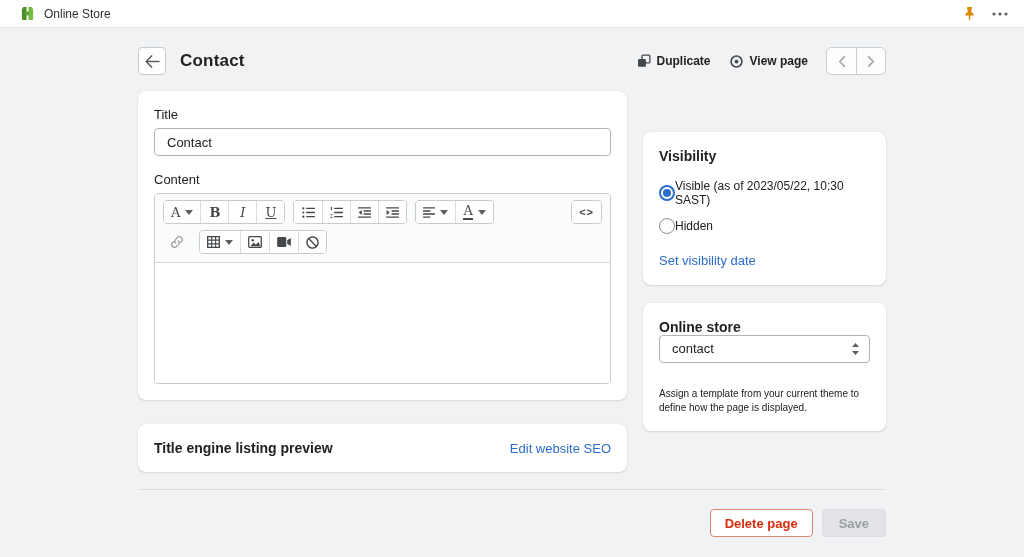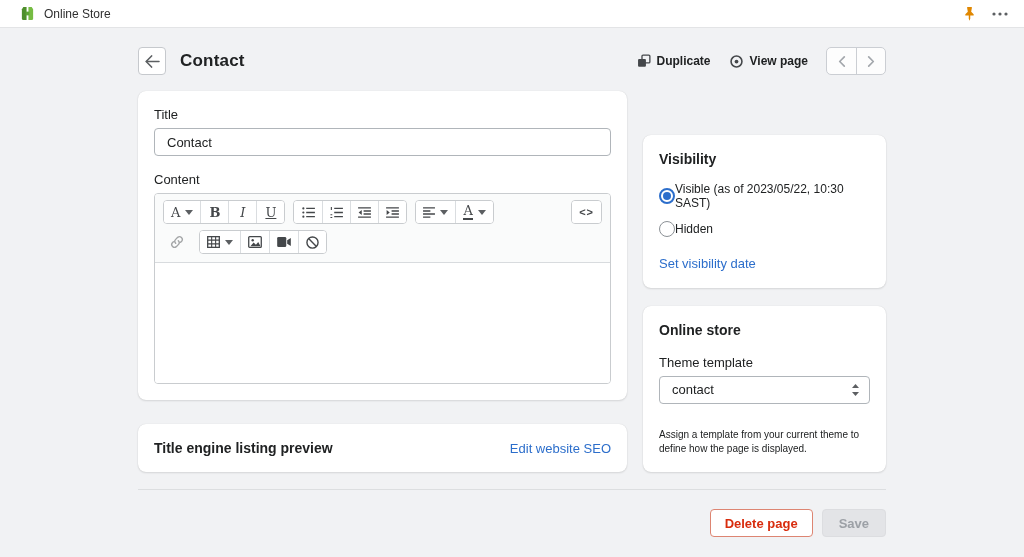--- a/index.html
+++ b/index.html
@@ -21,21 +21,21 @@
               display:flex; align-items:center; justify-content:center; cursor:pointer; }
   .page-title { font-size:17px; font-weight:700; color:#202223; margin-left:14px; letter-spacing:.2px; }
   .header-actions { margin-left:auto; display:flex; align-items:center; gap:18px; }
   .action-btn { display:flex; align-items:center; gap:6px; font-size:12px; font-weight:600; color:#202223;
                 background:none; border:none; cursor:pointer; font-family:inherit; }
   .pager { display:flex; border:1px solid #cbced3; border-radius:5px; background:#fdfdfd; overflow:hidden; }
   .pager-btn { width:29px; height:26px; display:flex; align-items:center; justify-content:center;
                background:none; border:none; cursor:pointer; }
   .pager-btn + .pager-btn { border-left:1px solid #cbced3; }
 
-  .columns { display:flex; gap:16px; align-items:flex-end; }
+  .columns { display:flex; gap:16px; align-items:center; }
   .main-col { flex:1; display:flex; flex-direction:column; gap:24px; }
   .side-col { width:243px; display:flex; flex-direction:column; gap:18px; }
   .card { background:#fff; border-radius:8px; padding:16px;
           box-shadow:0 1px 2px rgba(23,24,24,.12), 0 0 1px rgba(23,24,24,.15); }
   .card-title { font-size:14px; font-weight:700; color:#202223; }
 
   
   .field-label { display:block; font-size:13px; color:#202223; margin-bottom:6px; }
   .text-input { width:100%; height:28px; padding:0 12px; font:13px "Liberation Sans", sans-serif;
                 color:#202223; border:1px solid #b0b5ba; border-radius:4px; outline:none; }
@@ -355,21 +355,20 @@
           <span class="radio"></span>
           <span>Hidden</span>
         </label>
 
         <a class="link vis-link">Set visibility date</a>
       </div>
 
       <div class="card">
         <h2 class="card-title">Online store</h2>
 
-        <label class="field-label tpl-label">Theme template</label>
         <div class="select-box">
           <span>contact</span>
           <span>
             <svg width="9" height="12" viewBox="0 0 9 12">
               <path d="M4.5 0 8 4H1z" fill="#5c5f62"></path>
               <path d="M4.5 12 1 8h7z" fill="#5c5f62"></path>
             </svg>
           </span>
         </div>
         <p class="tpl-desc">Assign a template from your current theme to define how the page is displayed.</p>

